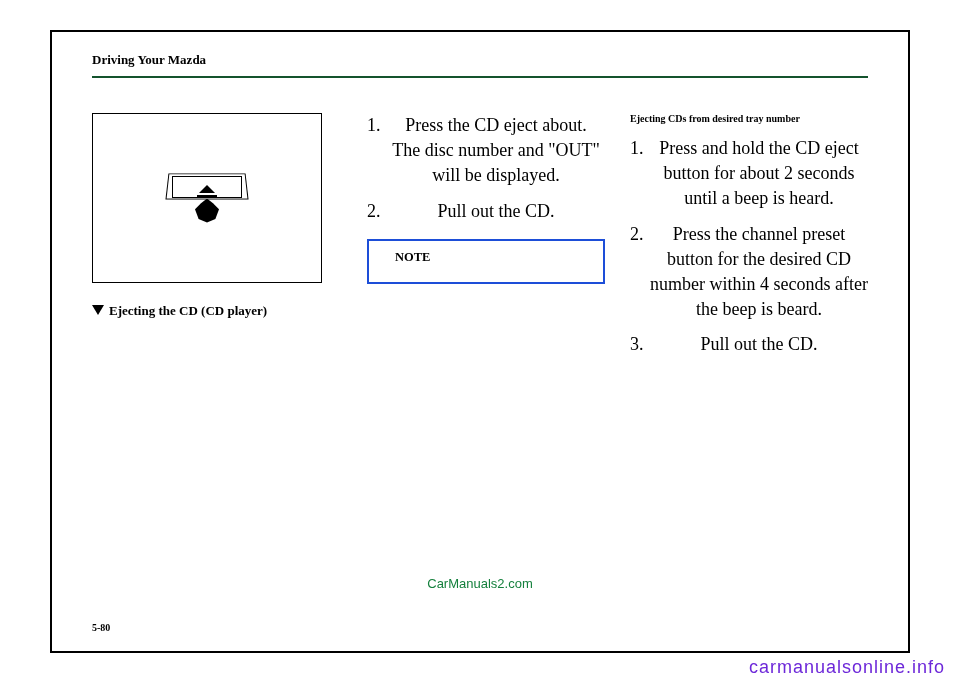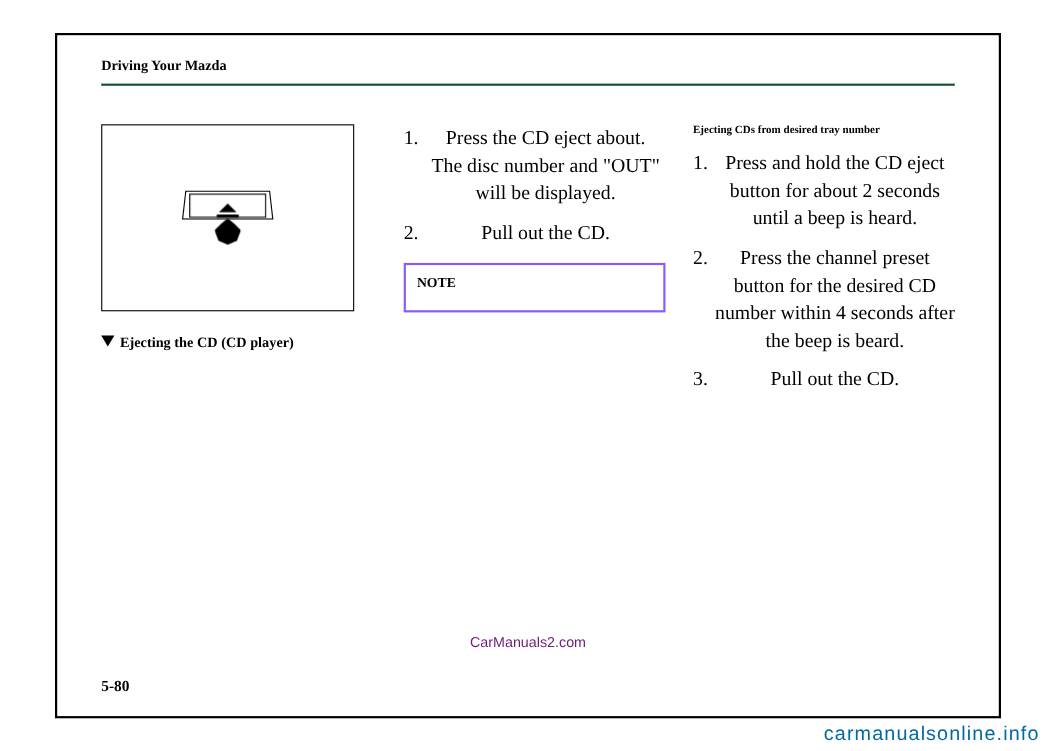--- a/index.html
+++ b/index.html
@@ -135,51 +135,51 @@
       padding-left: 18px;
       font-size: 18px;
       line-height: 1.4;
       text-align: center;
     }
     ol li {
       margin-bottom: 10px;
       padding-left: 2px;
     }
     .note-box {
-      border: 2px solid #8b5cf6;
-      padding: 8px 10px;
+      border: 2px solid #1d4ed8;
+      padding: 8px 26px;
       margin-top: 15px;
       font-size: 12.5px;
       line-height: 1.4;
     }
     .note-title {
       font-weight: bold;
       margin-bottom: 8px;
     }
     .watermark-blue {
       position: absolute;
       bottom: 60px;
       left: 50%;
       transform: translateX(-50%);
-      color: #701a75;
+      color: #15803d;
       font-family: Arial, sans-serif;
       font-size: 13px;
     }
     .page-number {
       position: absolute;
       bottom: 18px;
       left: 40px;
       font-weight: bold;
-      font-size: 14px;
+      font-size: 10px;
     }
     .watermark-bottom {
       position: absolute;
       bottom: 5px;
       right: 15px;
-      color: #0369a1;
+      color: #6d28d9;
       font-family: Arial, sans-serif;
       font-size: 18px;
       letter-spacing: 1px;
     }
   </style>
 </head>
 <body>
 
 <div class="page-container">
 

